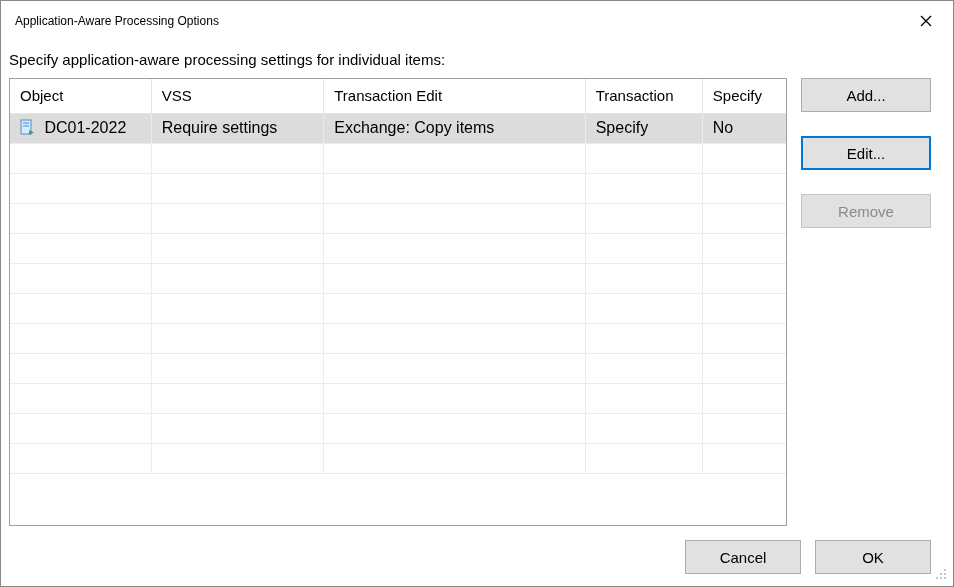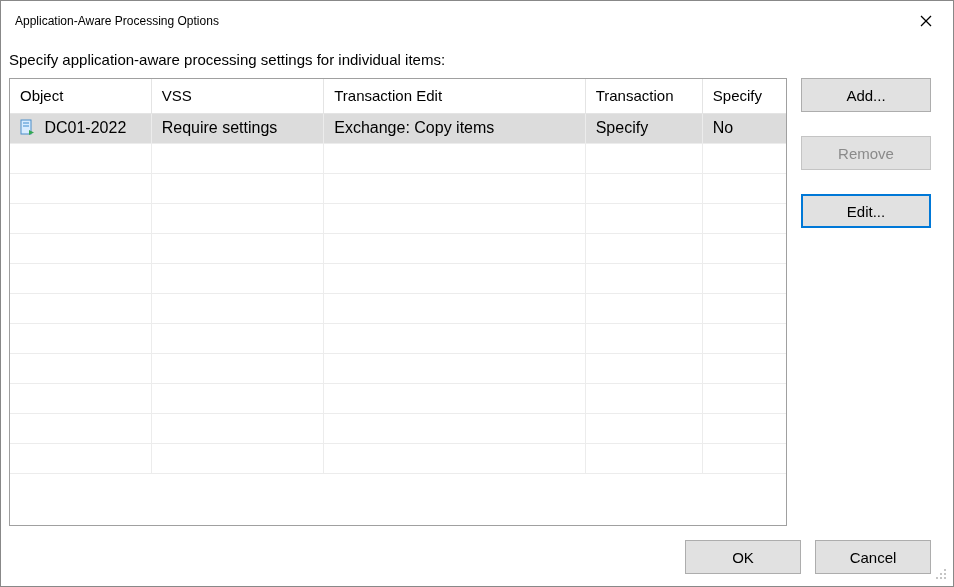--- a/index.html
+++ b/index.html
@@ -281,29 +281,29 @@
               <td></td>
               <td></td>
               <td></td>
             </tr>
         </tbody>
       </table>
     </div>
 
     <div class="side-btns">
       <button class="btn">Add...</button>
+      <button class="btn focus">Edit...</button>
       <button class="btn" disabled="">Remove</button>
-      <button class="btn focus">Edit...</button>
     </div>
 
   </div>
 
   <div class="footer">
+    <button class="btn">Cancel</button>
     <button class="btn">OK</button>
-    <button class="btn">Cancel</button>
     <svg class="grip" viewBox="0 0 14 14">
       <circle cx="12" cy="4" r="1" fill="#666"></circle>
       <circle cx="8" cy="8" r="1" fill="#666"></circle>
       <circle cx="12" cy="8" r="1" fill="#666"></circle>
       <circle cx="4" cy="12" r="1" fill="#666"></circle>
       <circle cx="8" cy="12" r="1" fill="#666"></circle>
       <circle cx="12" cy="12" r="1" fill="#666"></circle>
     </svg>
   </div>
 

